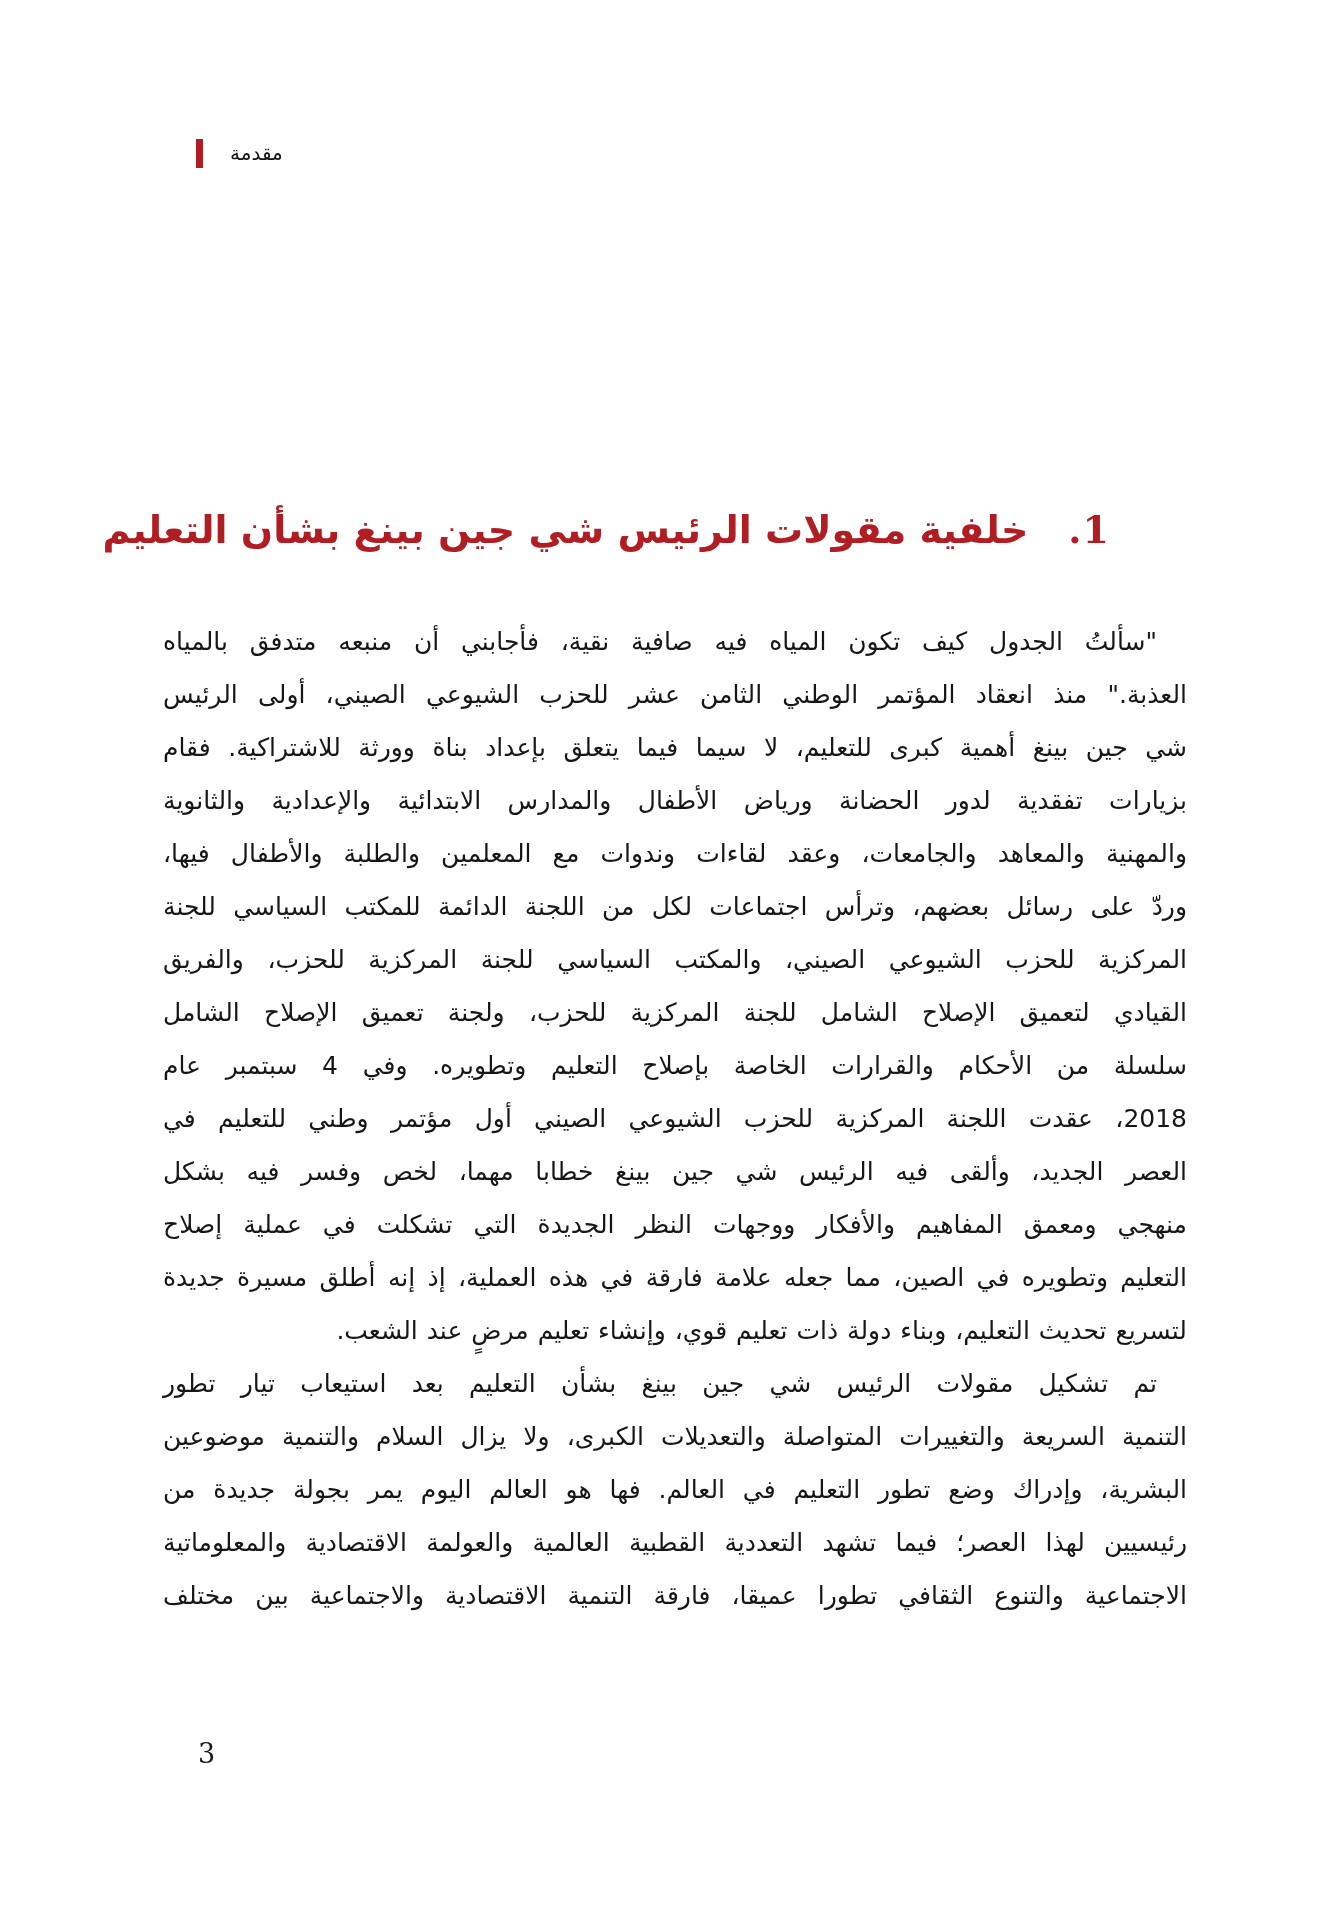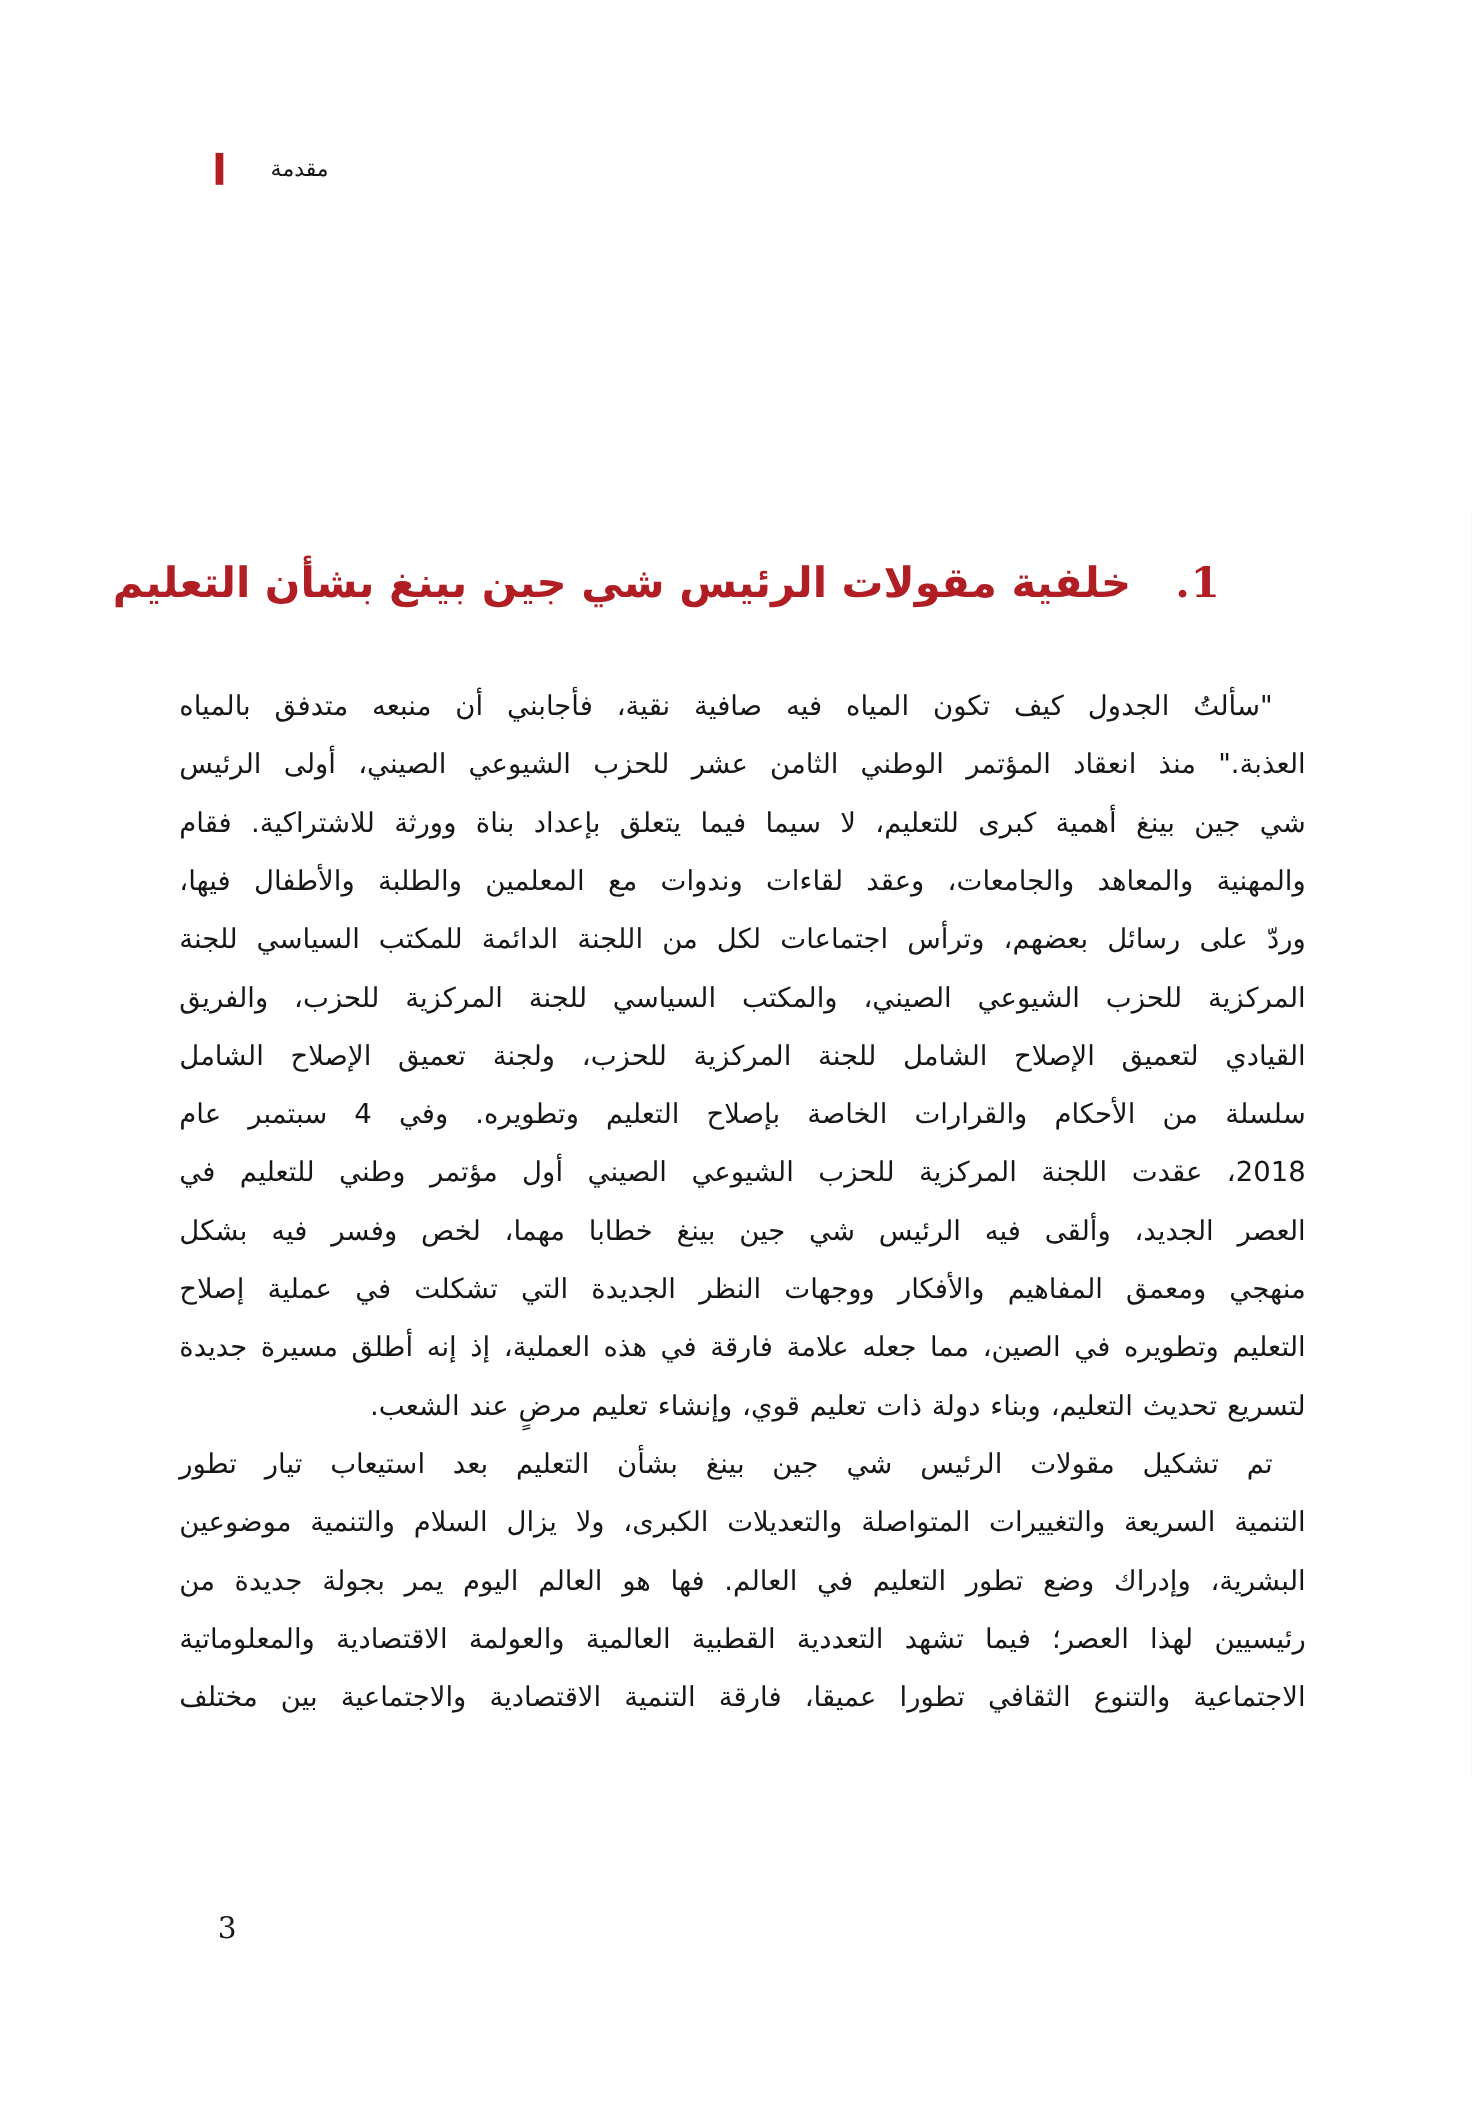--- a/index.html
+++ b/index.html
@@ -19,21 +19,20 @@
   }
 
   
   .running-head {
     position: absolute;
     left: 196px;
     top: 139px;
     display: flex;
     align-items: center;
     direction: ltr;
-    gap: 16px;
   }
   .rh-bar {
     display: inline-block;
     width: 7px;
     height: 29px;
     background: #b01e24;
   }
   .rh-label {
     margin-left: 27px;
     font-size: 20px;
@@ -114,20 +113,21 @@
 
   <h1 class="heading">
     <span class="h-num" dir="rtl">1.</span>
     <span class="h-text">خلفية مقولات الرئيس شي جين بينغ بشأن التعليم</span>
   </h1>
 
   <main class="body-text">
     <div class="line indent">"سألتُ الجدول كيف تكون المياه فيه صافية نقية، فأجابني أن منبعه متدفق بالمياه</div>
     <div class="line">العذبة." منذ انعقاد المؤتمر الوطني الثامن عشر للحزب الشيوعي الصيني، أولى الرئيس</div>
     <div class="line">شي جين بينغ أهمية كبرى للتعليم، لا سيما فيما يتعلق بإعداد بناة وورثة للاشتراكية. فقام</div>
+    <div class="line">بزيارات تفقدية لدور الحضانة ورياض الأطفال والمدارس الابتدائية والإعدادية والثانوية</div>
     <div class="line">والمهنية والمعاهد والجامعات، وعقد لقاءات وندوات مع المعلمين والطلبة والأطفال فيها،</div>
     <div class="line">وردّ على رسائل بعضهم، وترأس اجتماعات لكل من اللجنة الدائمة للمكتب السياسي للجنة</div>
     <div class="line">المركزية للحزب الشيوعي الصيني، والمكتب السياسي للجنة المركزية للحزب، والفريق</div>
     <div class="line">القيادي لتعميق الإصلاح الشامل للجنة المركزية للحزب، ولجنة تعميق الإصلاح الشامل</div>
     <div class="line">سلسلة من الأحكام والقرارات الخاصة بإصلاح التعليم وتطويره. وفي 4 سبتمبر عام</div>
     <div class="line">2018، عقدت اللجنة المركزية للحزب الشيوعي الصيني أول مؤتمر وطني للتعليم في</div>
     <div class="line">العصر الجديد، وألقى فيه الرئيس شي جين بينغ خطابا مهما، لخص وفسر فيه بشكل</div>
     <div class="line">منهجي ومعمق المفاهيم والأفكار ووجهات النظر الجديدة التي تشكلت في عملية إصلاح</div>
     <div class="line">التعليم وتطويره في الصين، مما جعله علامة فارقة في هذه العملية، إذ إنه أطلق مسيرة جديدة</div>
     <div class="line para-end">لتسريع تحديث التعليم، وبناء دولة ذات تعليم قوي، وإنشاء تعليم مرضٍ عند الشعب.</div>

